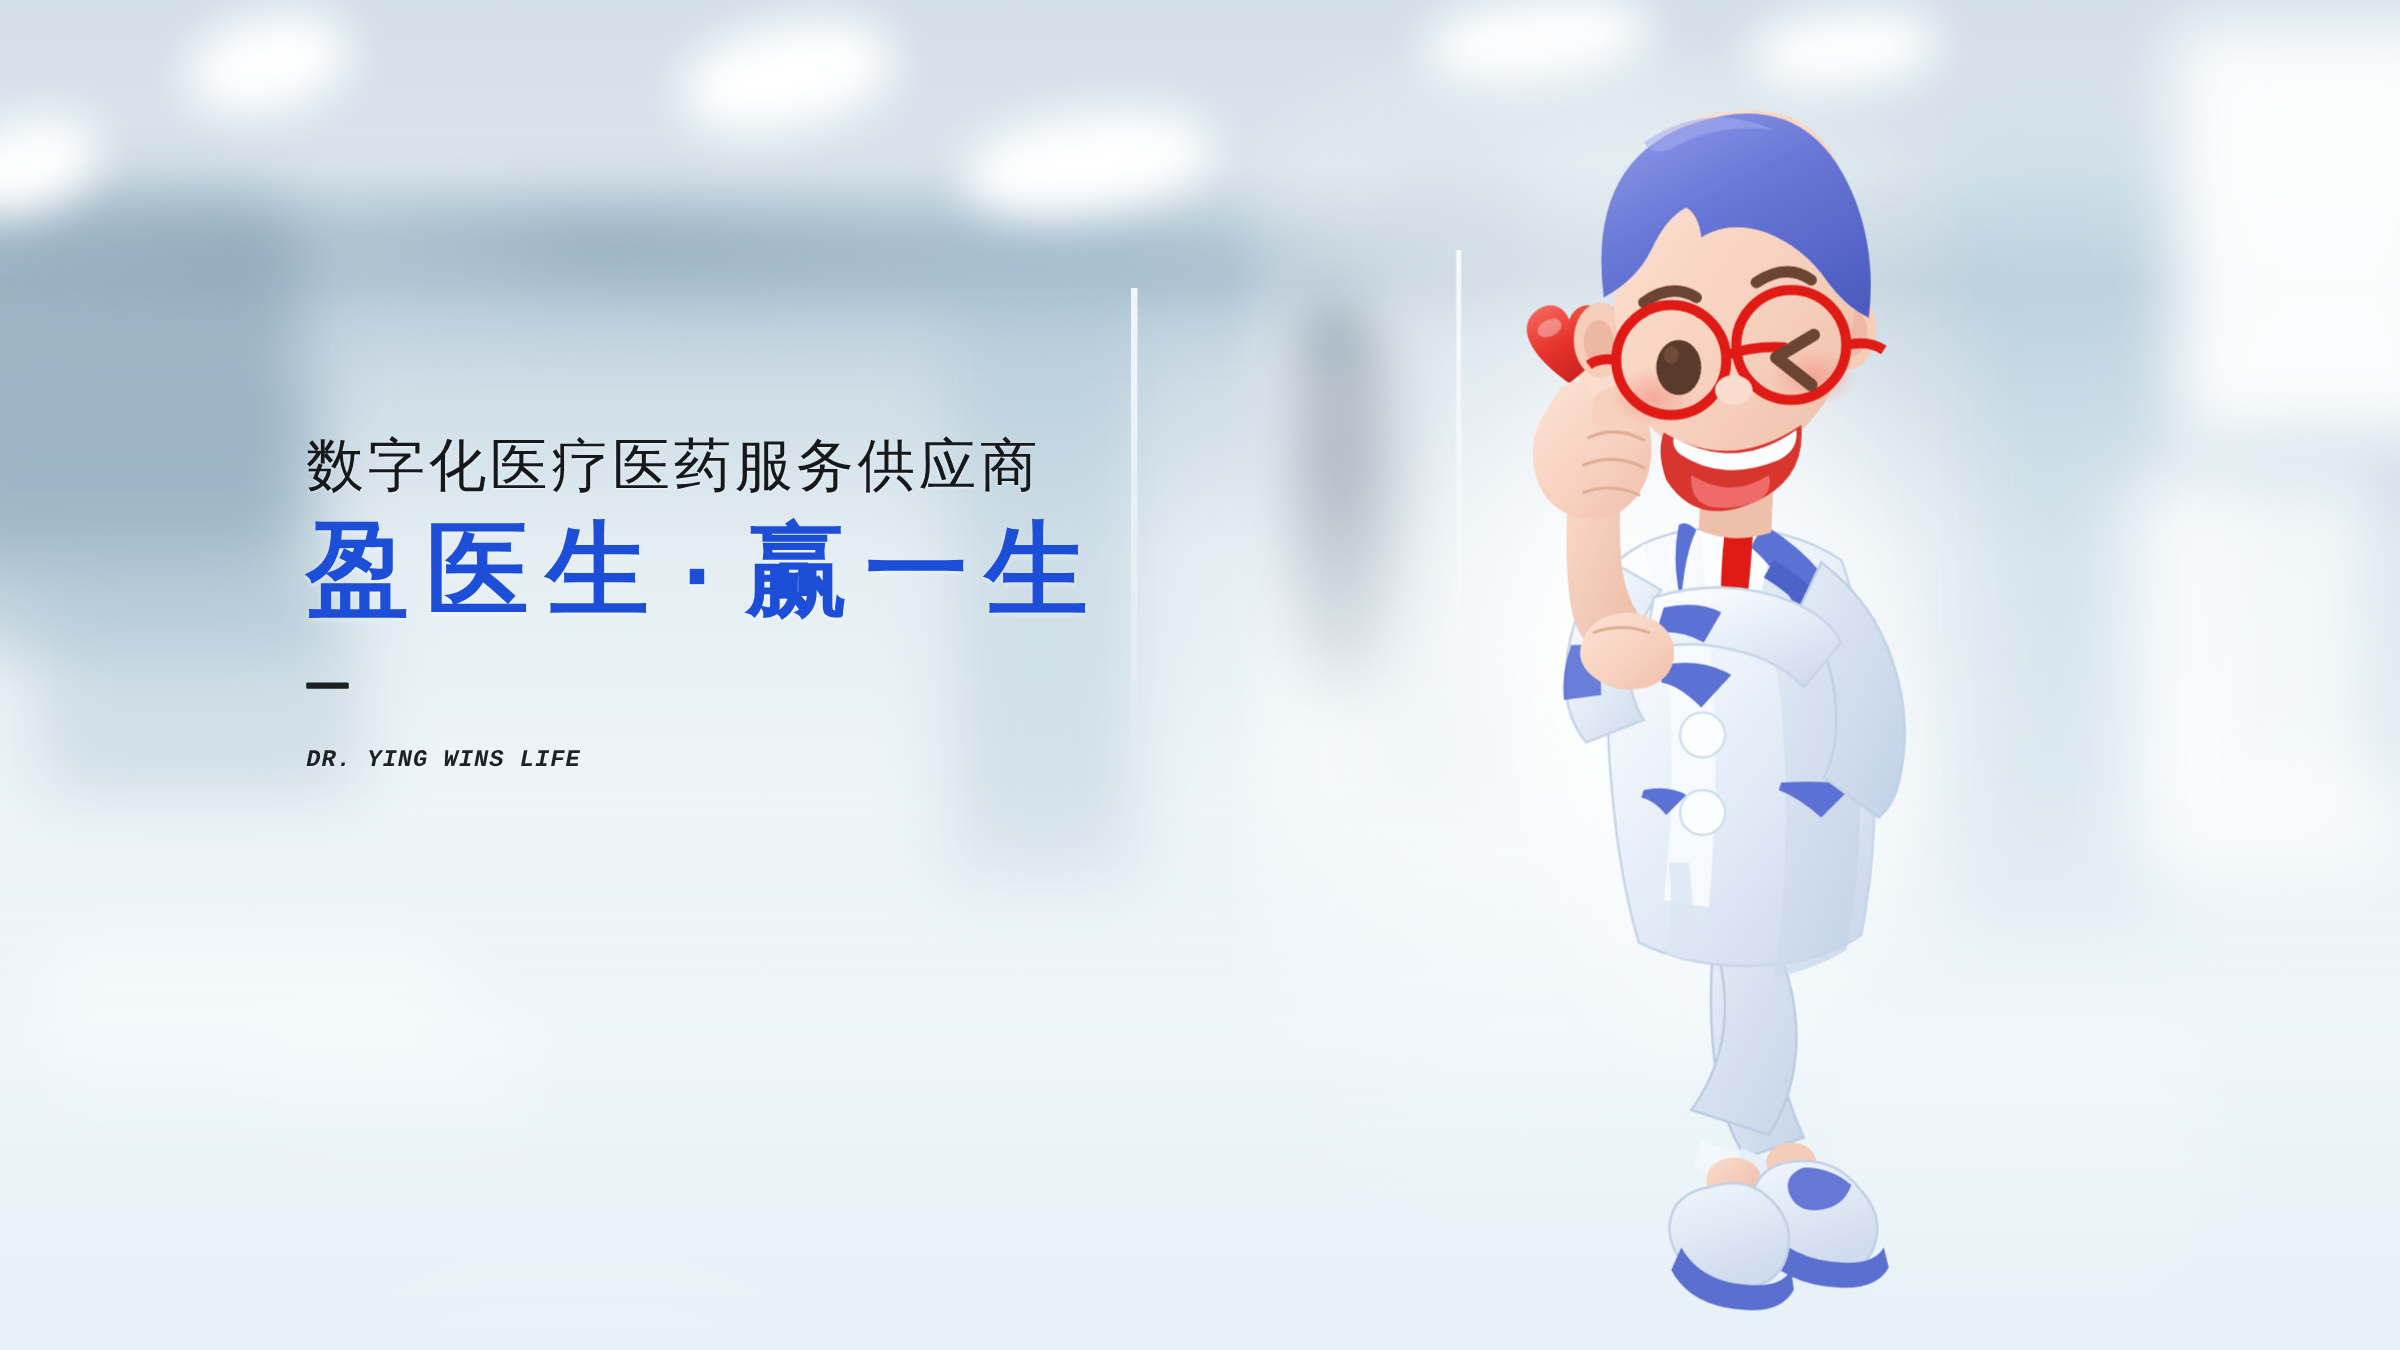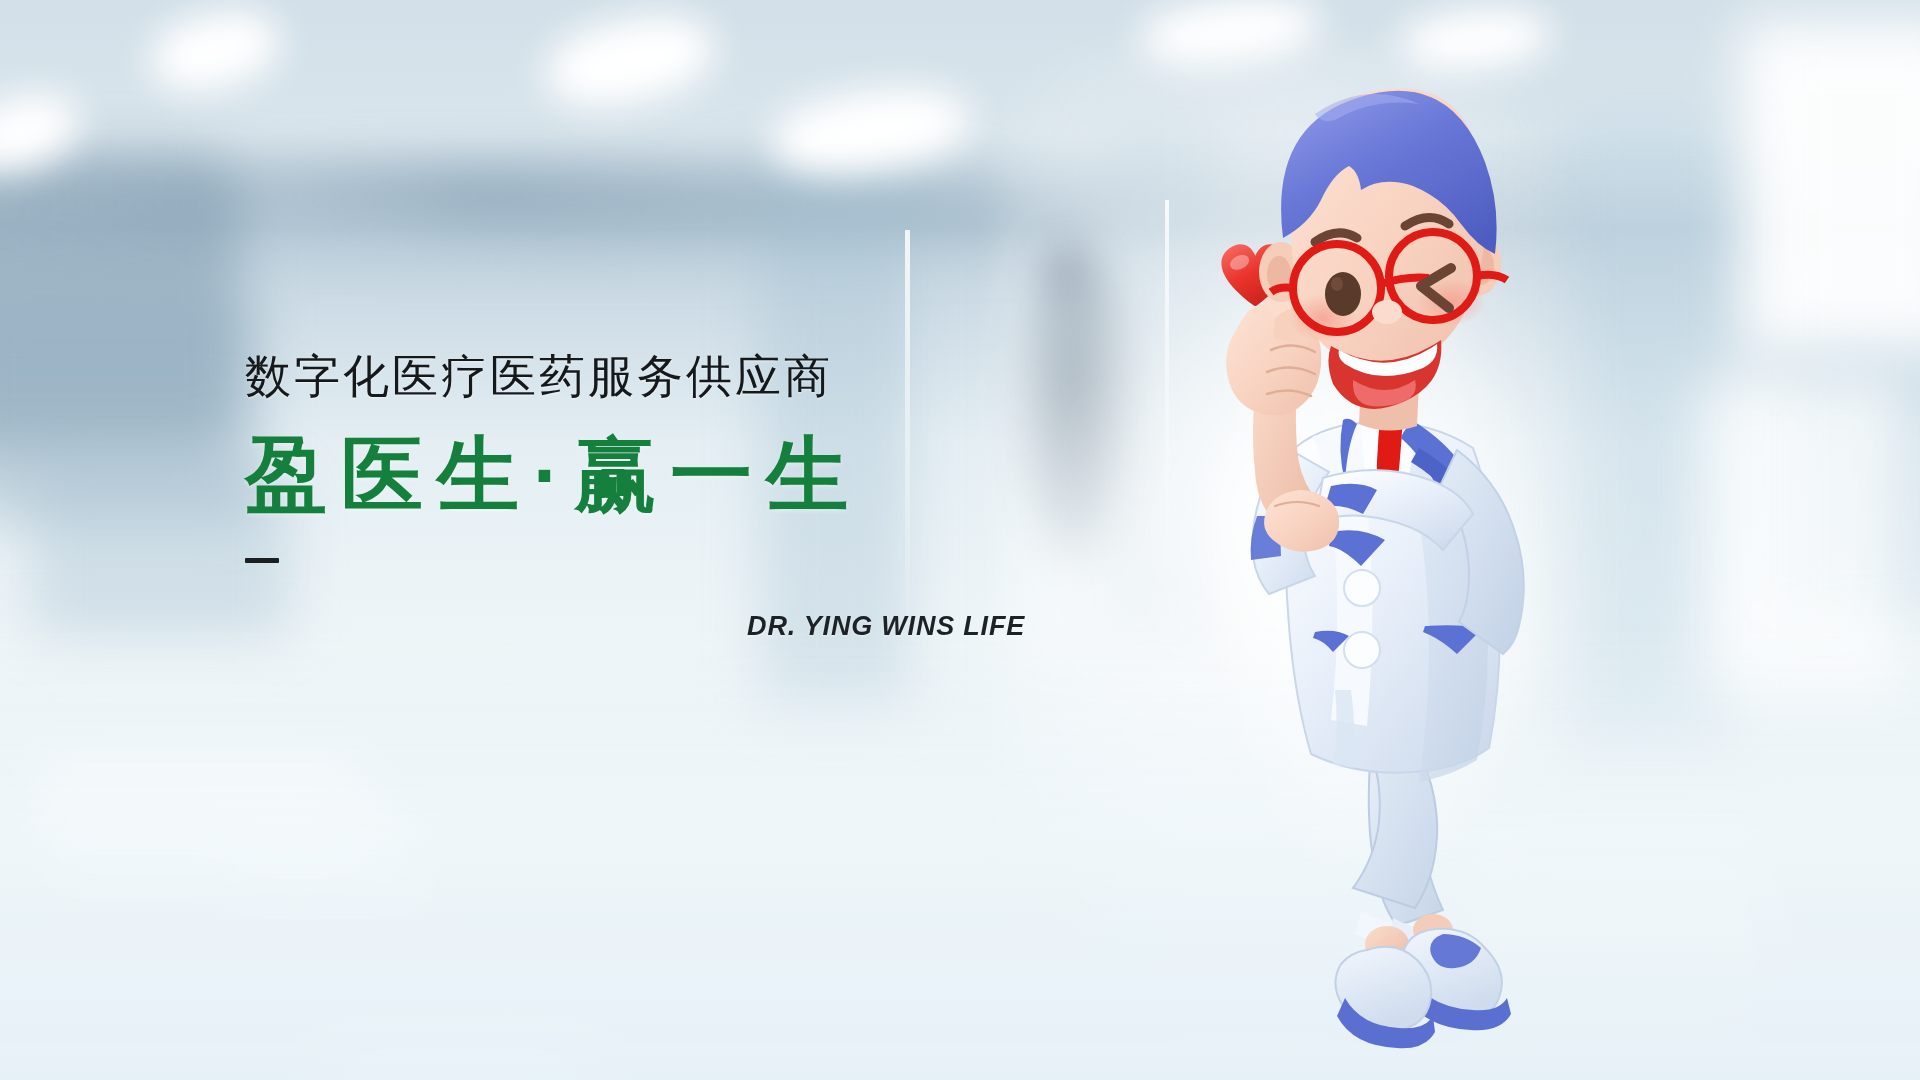--- a/index.html
+++ b/index.html
@@ -3,21 +3,21 @@
 <meta charset="utf-8">
 <title>Banner</title>
 <style>
   html,body{margin:0;padding:0;background:#e8eff4;}
   *{box-sizing:border-box;}
 
   .stage{
     position:relative;
     width:1920px;height:1080px;
     overflow:hidden;
-    font-family:Liberation Sans, sans-serif;
+    font-family:Liberation Mono, monospace;
     background:#dfe9f0;
   }
 
   
   .bg{position:absolute;inset:0;overflow:hidden;}
   .bg-base{
     position:absolute;inset:-60px;
     background:
       linear-gradient(180deg,#cfdde7 0%,#d9e5ec 16%,#bfd1dd 24%,#ccdbe5 30%,
                       #e4eef3 42%,#eef5f8 58%,#e9f1f6 74%,#dfeaf1 88%,#d8e5ed 100%);
@@ -53,38 +53,37 @@
   .copy{position:absolute;left:245px;top:352px;width:780px;}
 
   .headline-cn{
     font-size:46px;line-height:1.05;
     color:#15191c;font-weight:400;
     letter-spacing:3px;
     white-space:nowrap;
     text-shadow:0 1px 2px rgba(255,255,255,.55);
   }
   .headline-red{
-    margin-top:34px;
+    margin-top:22px;
     font-size:82px;line-height:1.0;
-    color:#15803d;font-weight:700;
+    color:#1d4ed8;font-weight:700;
     letter-spacing:14px;
     white-space:nowrap;
     text-shadow:0 2px 4px rgba(255,255,255,.35);
   }
   .divider{
     margin-top:42px;
     width:34px;height:5px;background:#1b1f22;border-radius:1px;
   }
   .sub{
     margin-top:42px;
-    font-size:27px;line-height:1.62;
+    font-size:19px;line-height:1.62;
     font-style:italic;font-weight:600;
     color:#1d2226;letter-spacing:.8px;
     text-shadow:0 1px 2px rgba(255,255,255,.5);
-    text-align:right;
   }
   .sub div{white-space:nowrap;}
 
   
   .char{position:absolute;left:1175px;top:50px;width:420px;height:990px;}
   .char svg{width:100%;height:100%;display:block;overflow:visible;}
 </style>
 </head>
 <body>
 

